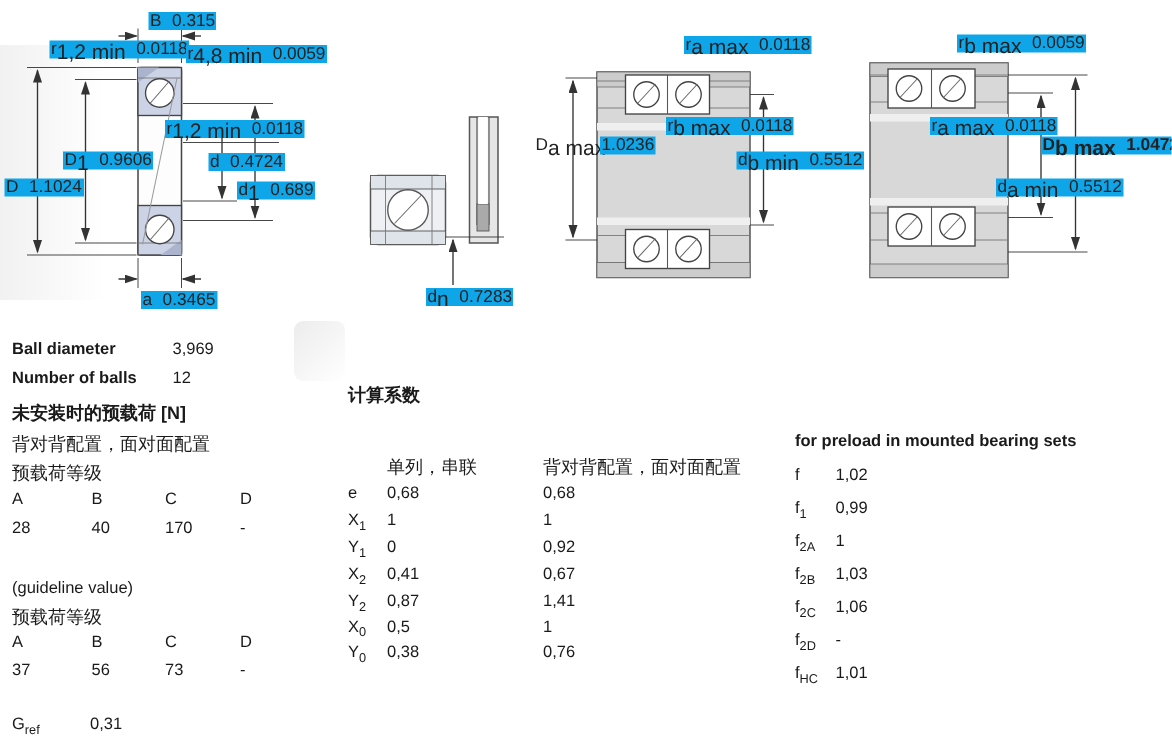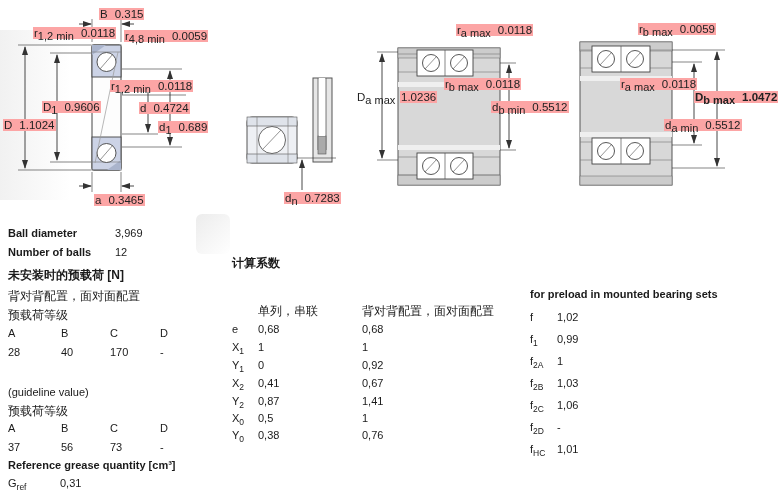--- a/index.html
+++ b/index.html
@@ -6,23 +6,23 @@
   body{
     width:781px;height:494px;position:relative;overflow:hidden;
     background:#ffffff;
     font-family:"Liberation Sans","DejaVu Sans",sans-serif;
     font-size:11px;color:#1a1a1a;
   }
   svg{position:absolute;display:block;}
   
   .dim-label{
     position:absolute;white-space:nowrap;font-size:11.5px;color:#222;
-    background:#fca5a5;padding:0 1px;line-height:12px;
+    background:#0ea5e9;padding:0 1px;line-height:12px;
   }
-  .dim-label sub{font-size:11px;line-height:0;}
+  .dim-label sub{font-size:14px;line-height:0;}
   .dim-label .v{margin-left:7px;}
   
   .wash{position:absolute;pointer-events:none;}
   
   .col{position:absolute;}
   .line{position:absolute;white-space:nowrap;line-height:14px;}
   .b{font-weight:700;}
   .cjk{font-size:12px;}
   .spec-val{position:absolute;left:107px;top:0;}
   .grid4 span{position:absolute;top:0;}
@@ -306,21 +306,20 @@
     <span class="g1">B</span>
     <span class="g2">C</span>
     <span class="g3">D</span>
   </div>
   <div class="line grid4" style="top:214px;">
     <span class="g0">37</span>
     <span class="g1">56</span>
     <span class="g2">73</span>
     <span class="g3">-</span>
   </div>
-  <div class="line b" style="top:232px;">Reference grease quantity [cm³]</div>
   <div class="line" style="top:250px;">
     <span class="rowlab"><span>G</span><sub>ref</sub></span>
     <span style="position:absolute;left:52px;top:0;">0,31</span>
   </div>
 </div>
 
 <div class="col" style="left:232px;top:256px;width:296px;height:190px;">
   <div class="line b cjk" style="top:0;">计算系数</div>
   <div class="line cjk" style="top:48px;width:100%;">
     <span class="hdr2" style="left:26px;">单列，串联</span>

